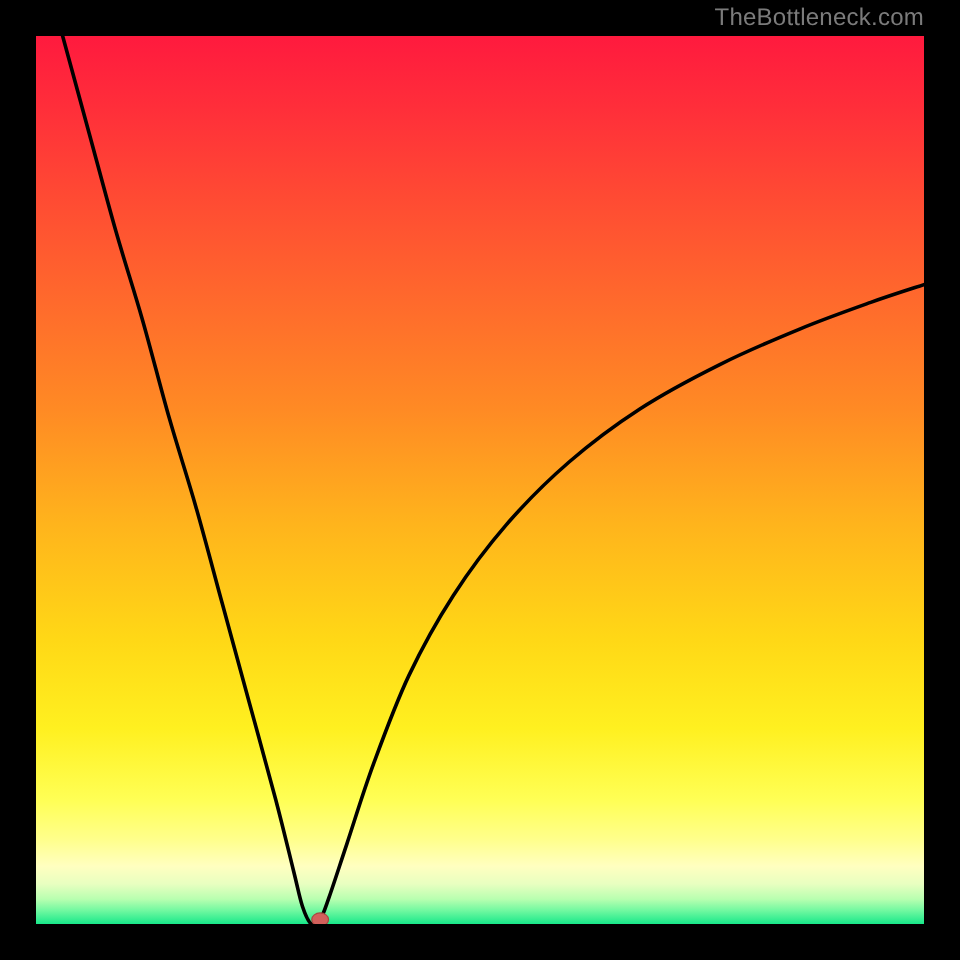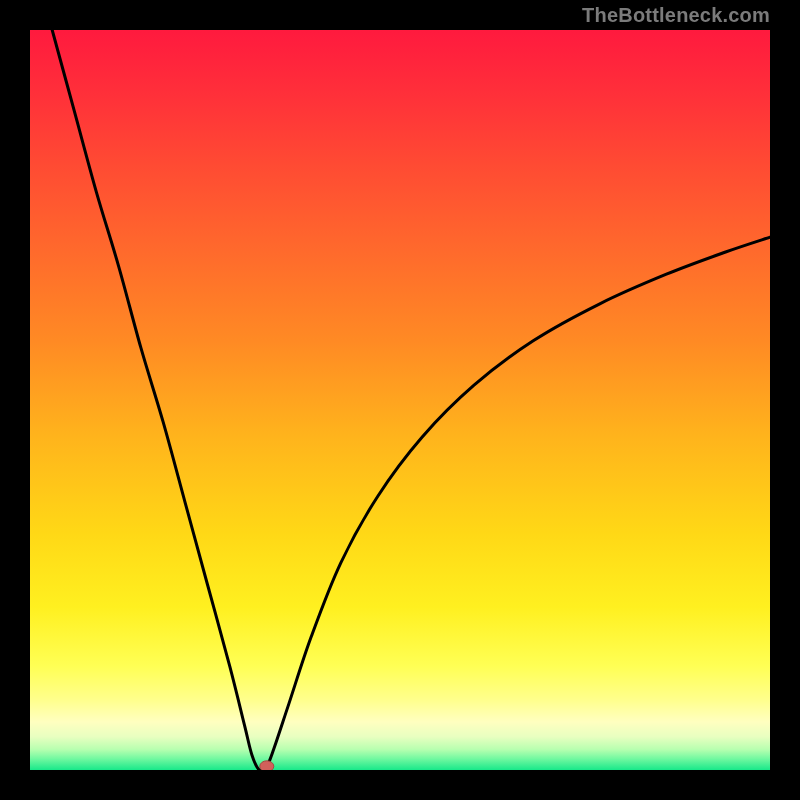--- a/index.html
+++ b/index.html
@@ -39,21 +39,21 @@
     top: 0;
     width: 740px;
     height: 740px;
   }
   .watermark {
     position: absolute;
     top: 4px;
     right: 30px;
     font-family: Arial, Helvetica, sans-serif;
     font-size: 20px;
-    font-weight: 700;
+    font-weight: 400;
     color: #7b7b7b;
     letter-spacing: 0.2px;
     user-select: none;
   }
 </style>
 </head>
 <body>
 
 <div class="frame">
 

